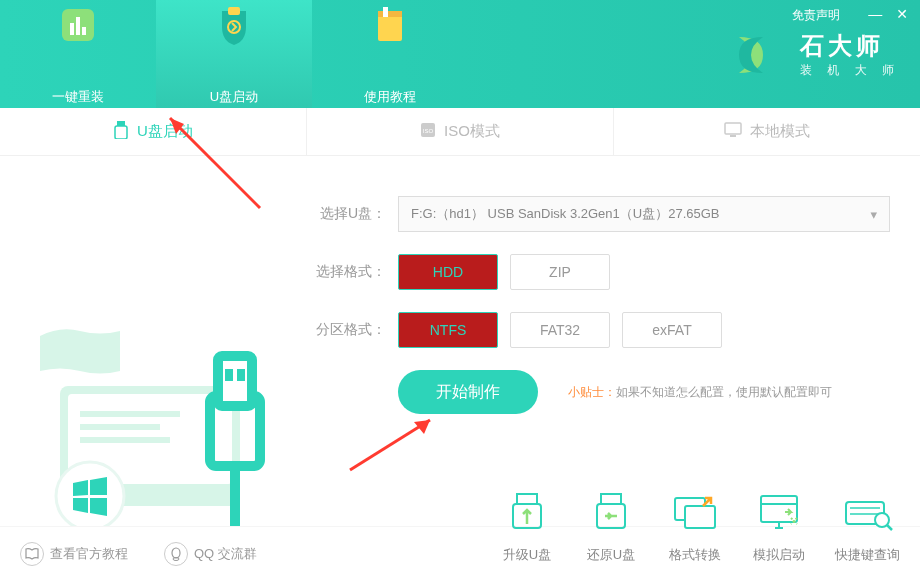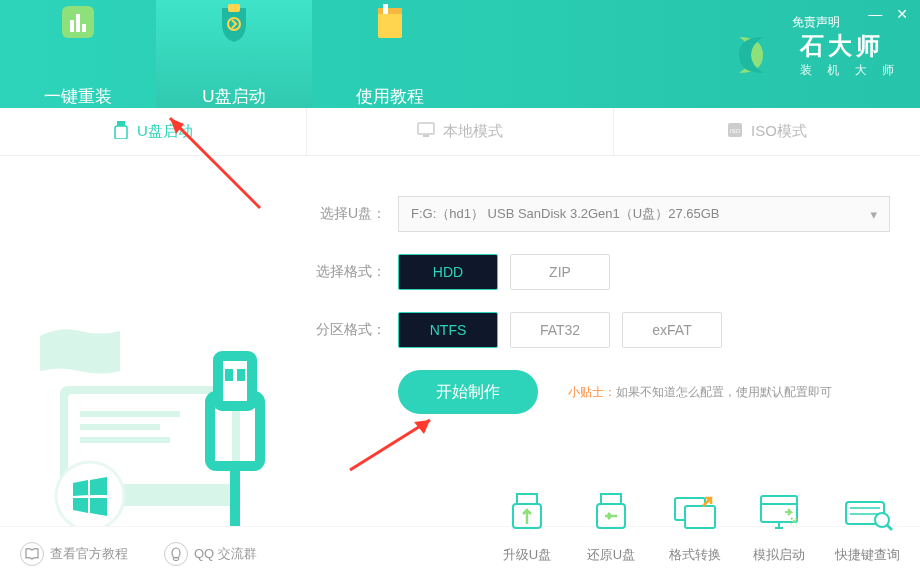--- a/index.html
+++ b/index.html
@@ -2,49 +2,49 @@
 <html><head>
 <meta charset="utf-8">
 <style>
 * { margin: 0; padding: 0; box-sizing: border-box; font-family: "Microsoft YaHei", sans-serif; }
 body { width: 920px; height: 580px; background: #fff; overflow: hidden; position: relative; }
 
 .header { height: 108px; background: linear-gradient(90deg, #2dd4b9, #26c4ab); display: flex; align-items: stretch; position: relative; }
 .nav-item { width: 156px; display: flex; flex-direction: column; align-items: center; justify-content: center; cursor: pointer; color: #fff; gap: 8px; }
 .nav-item.active { background: linear-gradient(180deg, #3ee4c8, #30c9b0); }
 .nav-icon { width: 44px; height: 44px; display: flex; align-items: center; justify-content: center; }
-.nav-label { font-size: 17px; margin-top: 33px; }
+.nav-label { font-size: 13px; margin-top: 33px; }
 
 .brand { position: absolute; right: 20px; top: 30px; display: flex; align-items: center; gap: 25px; }
 .brand-logo { width: 48px; height: 48px; }
 .brand-text { color: #fff; }
 .brand-title { font-size: 24px; font-weight: bold; letter-spacing: 4px; }
 .brand-sub { font-size: 12px; letter-spacing: 6px; opacity: 0.9; }
 
-.disclaimer { position: absolute; right: 80px; top: 14px; color: #fff; font-size: 12px; cursor: pointer; }
+.disclaimer { position: absolute; right: 80px; top: 7px; color: #fff; font-size: 12px; cursor: pointer; }
 .win-controls { position: absolute; right: 12px; top: 6px; display: flex; gap: 14px; color: #fff; font-size: 14px; }
 .win-btn { cursor: pointer; }
 
 .sub-tabs { height: 48px; display: flex; border-bottom: 1px solid #f0f0f0; }
 .sub-tab { flex: 1; display: flex; align-items: center; justify-content: center; gap: 8px; font-size: 15px; color: #bbb; cursor: pointer; border-right: 1px solid #f0f0f0; }
 .sub-tab:last-child { border-right: none; }
 .sub-tab.active { color: #2dd4b9; }
 .sub-tab-icon { font-size: 16px; }
 
 .content { display: flex; height: 370px; }
 .illustration { width: 300px; position: relative; }
 
 .form-area { flex: 1; padding: 40px 30px 0 10px; }
 .form-row { display: flex; align-items: center; margin-bottom: 22px; gap: 12px; }
 .form-label { width: 76px; color: #999; font-size: 14px; text-align: right; }
 .select-box { flex: 1; max-width: 500px; height: 36px; border: 1px solid #ddd; display: flex; align-items: center; padding: 0 12px; color: #888; font-size: 13px; background: #fafafa; cursor: pointer; justify-content: space-between; }
 .select-arrow { color: #aaa; }
 
 .opt-btn { width: 100px; height: 36px; border: 1px solid #ddd; background: #fff; color: #999; font-size: 14px; cursor: pointer; display: flex; align-items: center; justify-content: center; border-radius: 2px; }
-.opt-btn.selected { border-color: #2dd4b9; color: #2dd4b9; background: #0f172a; }
+.opt-btn.selected { border-color: #2dd4b9; color: #2dd4b9; background: #b91c1c; }
 
 .action-row { display: flex; align-items: center; gap: 30px; margin-top: 20px; padding-left: 88px; }
 .start-btn { width: 140px; height: 44px; background: #2dd4b9; color: #fff; border: none; border-radius: 22px; font-size: 16px; cursor: pointer; }
 .tip-text { font-size: 12px; color: #999; }
 .tip-label { color: #ff8c3a; }
 
 .footer { height: 54px; display: flex; align-items: center; padding: 0 20px; border-top: 1px solid #f5f5f5; }
 .footer-left { display: flex; gap: 36px; }
 .footer-link { display: flex; align-items: center; gap: 6px; color: #999; font-size: 13px; cursor: pointer; }
 .footer-link-icon { width: 24px; height: 24px; border-radius: 50%; border: 1px solid #ccc; display: flex; align-items: center; justify-content: center; font-size: 13px; color: #999; }
@@ -118,35 +118,35 @@
     <span class="sub-tab-icon">
       <svg width="16" height="18" viewBox="0 0 16 18">
           <rect x="4" y="0" width="8" height="5" fill="#2dd4b9"></rect>
           <rect x="2" y="5" width="12" height="13" rx="2" fill="none" stroke="#2dd4b9" stroke-width="1.5"></rect>
         </svg>
     </span>
     <span>U盘启动</span>
   </div>
   <div class="sub-tab">
     <span class="sub-tab-icon">
+      <svg width="16" height="16" viewBox="0 0 16 16">
+          <rect x="1" y="1" width="14" height="14" rx="2" fill="#ccc"></rect>
+          <text x="8" y="11" font-size="6" fill="#fff" text-anchor="middle">ISO</text>
+        </svg>
+    </span>
+    <span>ISO模式</span>
+  </div>
+  <div class="sub-tab">
+    <span class="sub-tab-icon">
       <svg width="18" height="16" viewBox="0 0 18 16">
           <rect x="1" y="1" width="16" height="11" rx="1" fill="none" stroke="#ccc" stroke-width="1.5"></rect>
           <rect x="6" y="13" width="6" height="2" fill="#ccc"></rect>
         </svg>
     </span>
     <span>本地模式</span>
-  </div>
-  <div class="sub-tab">
-    <span class="sub-tab-icon">
-      <svg width="16" height="16" viewBox="0 0 16 16">
-          <rect x="1" y="1" width="14" height="14" rx="2" fill="#ccc"></rect>
-          <text x="8" y="11" font-size="6" fill="#fff" text-anchor="middle">ISO</text>
-        </svg>
-    </span>
-    <span>ISO模式</span>
   </div>
 </div>
 
 <div class="content">
   <div class="illustration">
     <svg width="300" height="370" viewBox="0 0 300 370">
 
       <path d="M40 180 Q60 170 80 175 Q100 180 120 175 L120 215 Q100 220 80 215 Q60 210 40 215 Z" fill="#d7f5e8"></path>
 
       <rect x="60" y="230" width="180" height="120" rx="8" fill="#d7f5e8"></rect>

